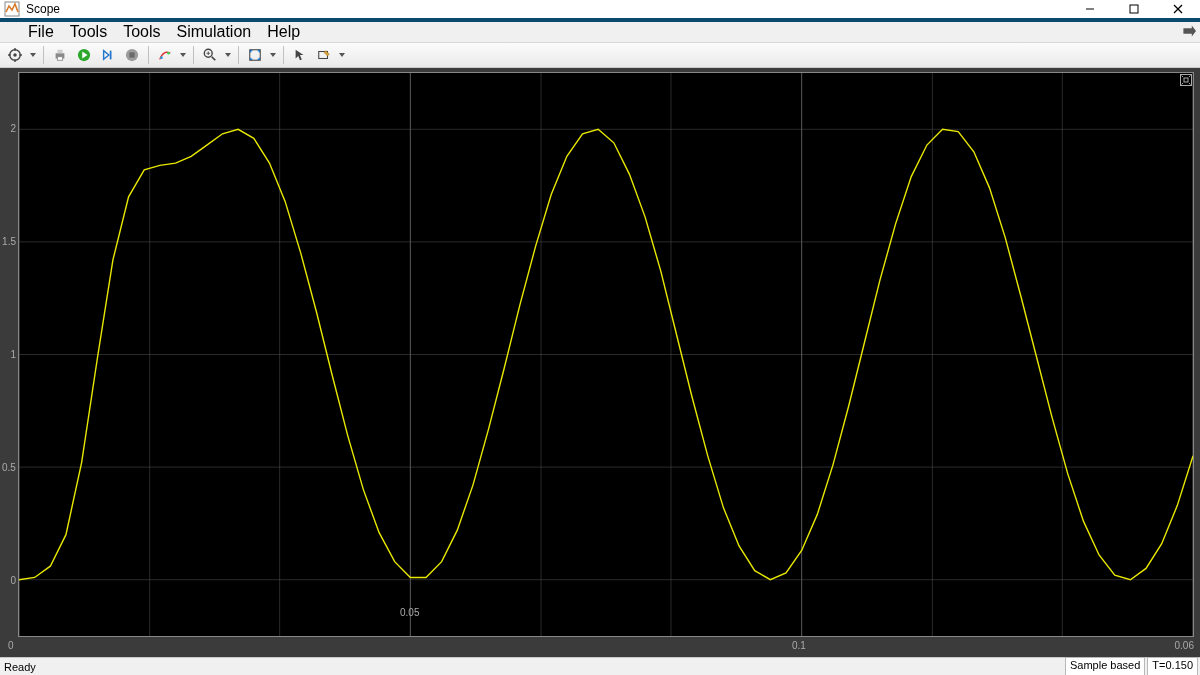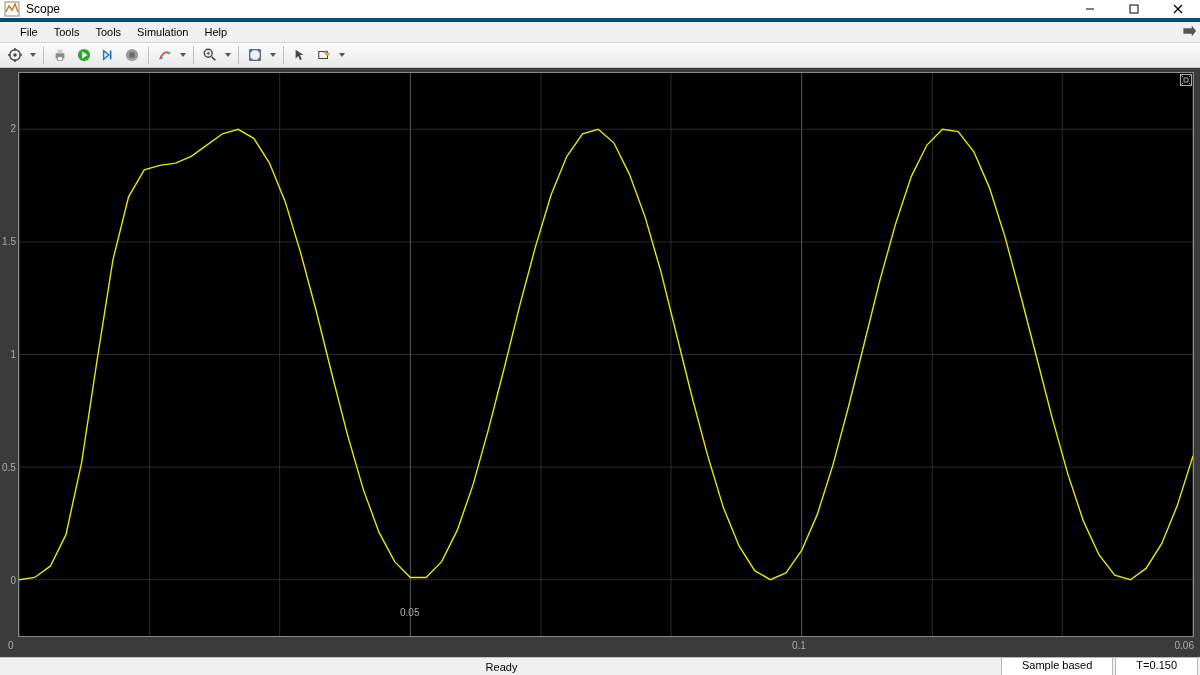--- a/index.html
+++ b/index.html
@@ -38,22 +38,22 @@
     color: #000;
   }
   .titlebar .win-btn svg { width: 10px; height: 10px; }
 
   
   .menubar {
     height: 20px;
     background: #f0f0f0;
     display: flex;
     align-items: center;
-    padding: 0 12px;
-    font-size: 11px;
+    padding: 0 20px;
+    font-size: 16px;
     position: relative;
   }
   .menubar .menu-item {
     padding: 2px 8px;
     cursor: default;
   }
   .menubar .pin {
     position: absolute; right: 4px; top: 2px;
     width: 14px; height: 14px;
     display: flex; align-items: center; justify-content: center;
@@ -125,25 +125,25 @@
   
   .statusbar {
     height: 18px;
     background: #f0f0f0;
     border-top: 1px solid #c8c8c8;
     display: flex;
     align-items: center;
     font-size: 11px;
     padding: 0 2px;
   }
-  .statusbar .status-left { flex: 1 1 auto; padding-left: 2px; text-align: center; }
+  .statusbar .status-left { flex: 1 1 auto; padding-left: 2px; }
   .statusbar .status-box {
     border: 1px solid #b8b8b8;
     background: #fff;
-    padding: 0 20px;
+    padding: 0 4px;
     height: 19px;
     line-height: 14px;
     margin-left: 2px;
     font-size: 11px;
   }
 </style>
 </head>
 <body>
 
 <div class="titlebar">

